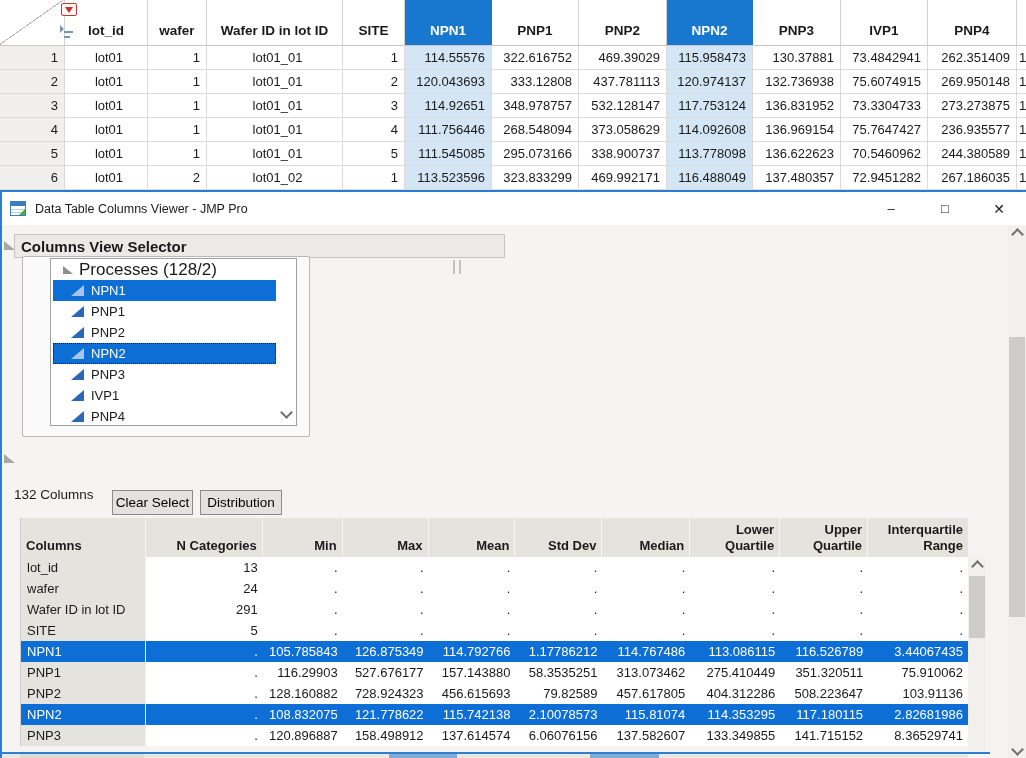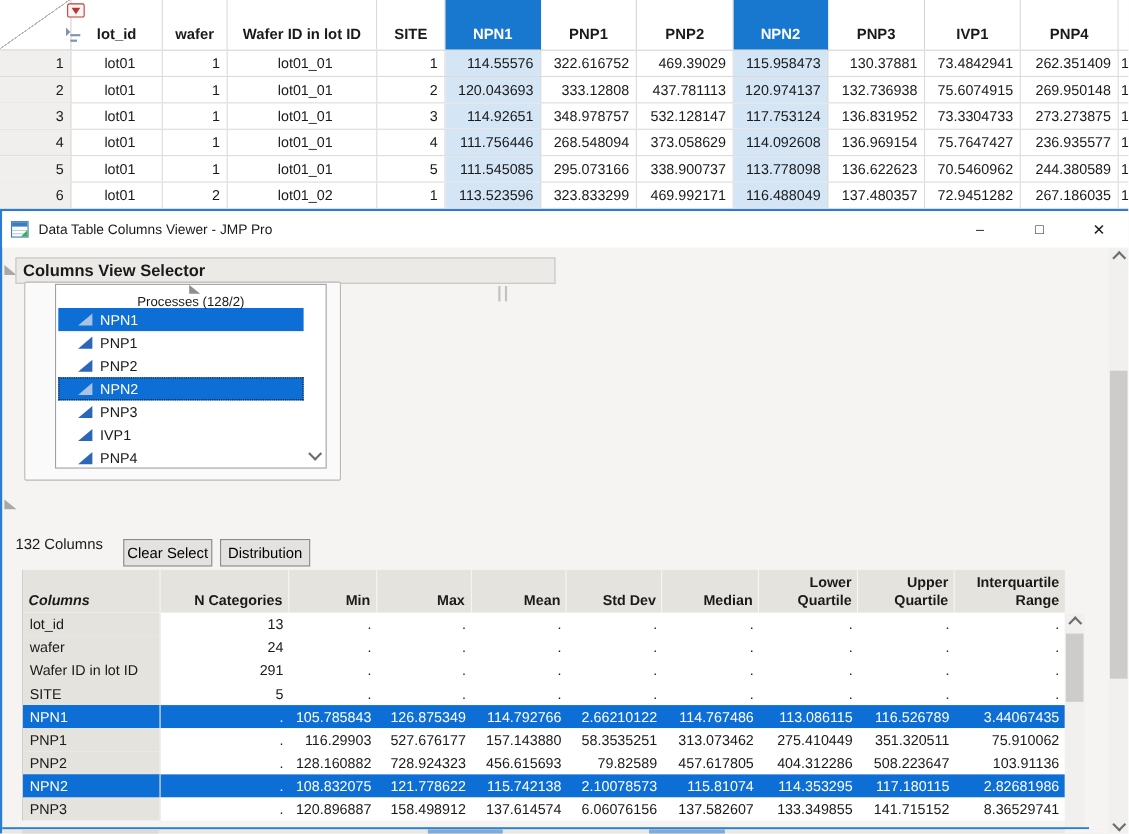--- a/index.html
+++ b/index.html
@@ -56,21 +56,21 @@
   .wbtns { margin-left:auto; display:flex; }
   .wbtn { width:54px; height:33px; display:flex; align-items:center; justify-content:center; font-size:13px; color:#1a1a1a; }
   .wbtn.close { font-size:14px; }
   
   .disc { position:absolute; width:0; height:0; border-bottom:9px solid #a8a8a6; border-right:11px solid transparent; }
   .sechead { position:absolute; height:24px; background:#eceae7; border:1px solid #c5c4c2; display:flex; align-items:center; }
   .sechead .label { font-weight:bold; font-size:15px; }
   
   .panel { position:absolute; left:20px; top:64px; width:288px; height:181px; background:#fbfafa; border:1px solid #b9b8b6; border-radius:2px; }
   .listbox { position:absolute; left:48px; top:66px; width:247px; height:168px; background:#fff; border:1px solid #a0a09e; overflow:hidden; }
-  .trow { height:21px; display:flex; align-items:center; font-size:12px; position:relative;flex-direction:column; }
+  .trow { height:21px; display:flex; align-items:center; font-size:17px; position:relative; }
   .trow .gdisc { width:0; height:0; border-bottom:8px solid #8f8f8d; border-right:10px solid transparent; margin-left:12px; margin-right:6px; }
   .titem { height:21px; width:223px; margin-left:2px; display:flex; align-items:center; font-size:13px; }
   .titem .tri { width:0; height:0; border-bottom:11px solid #2c66b8; border-left:13px solid transparent; margin-left:18px; margin-right:7px; }
   .titem.sel { background:#0d6ed6; color:#fff; }
   .titem.sel .tri { border-bottom-color:#a9c3e4; }
   .titem.focus { outline:1px dotted #111; outline-offset:-1px; }
   .chev { width:9px; height:9px; border-left:2px solid #6e6e6c; border-top:2px solid #6e6e6c; }
   .chev.up { transform:rotate(45deg); }
   .chev.down { transform:rotate(225deg); }
   .list-scroll-down { position:absolute; right:5px; bottom:8px; }
@@ -81,21 +81,21 @@
   .btn { position:absolute; top:298px; height:25px; background:#e4e2e0; border:1px solid #8b8a88; font-size:13.5px;
     display:flex; align-items:center; justify-content:center; font-family:"Liberation Sans",sans-serif; }
   .btn-clear { left:110px; width:81px; }
   .btn-dist { left:198px; width:82px; }
   
   .stats { position:absolute; left:18px; top:326px; width:948px; border-left:1px solid #cfcecc; }
   .st-head { display:flex; height:39px; background:#e5e3de; }
   .st-hwrap { display:contents; }
   .st-hcell { display:flex; align-items:flex-end; justify-content:flex-end; text-align:right;
     font-weight:bold; font-size:13px; line-height:1.22; padding:2px 5px 3px; border-right:1px solid #f7f6f4; }
-  .st-hwrap div:nth-of-type(1){width:125px; justify-content:flex-start; text-align:left;font-style:italic;}
+  .st-hwrap div:nth-of-type(1){width:125px; justify-content:flex-start; text-align:left;}
   .st-hwrap div:nth-of-type(2){width:117px} .st-hwrap div:nth-of-type(3){width:80px}
   .st-hwrap div:nth-of-type(4){width:86px}  .st-hwrap div:nth-of-type(5){width:87px}
   .st-hwrap div:nth-of-type(6){width:87px}  .st-hwrap div:nth-of-type(7){width:88px}
   .st-hwrap div:nth-of-type(8){width:90px}  .st-hwrap div:nth-of-type(9){width:88px}
   .st-hwrap div:nth-of-type(10){width:100px; border-right:none;}
   .srow { display:flex; height:21px; font-size:13px; background:#fff; }
   .scell { line-height:21px; overflow:hidden; white-space:nowrap; text-align:right; padding-right:5px; }
   .s0{width:125px; background:#e5e3de; text-align:left; padding-left:6px; border-right:1px solid #f0efed;}
   .s1{width:117px} .s2{width:80px} .s3{width:86px} .s4{width:87px} .s5{width:87px}
   .s6{width:88px}  .s7{width:90px} .s8{width:88px} .s9{width:100px}
@@ -410,21 +410,21 @@
             <div class="scell s8">.</div>
             <div class="scell s9">.</div>
           </div>
 
           <div class="srow sel">
             <div class="scell s0">NPN1</div>
             <div class="scell s1">.</div>
             <div class="scell s2">105.785843</div>
             <div class="scell s3">126.875349</div>
             <div class="scell s4">114.792766</div>
-            <div class="scell s5">2.66210122</div>
+            <div class="scell s5">1.17786212</div>
             <div class="scell s6">114.767486</div>
             <div class="scell s7">113.086115</div>
             <div class="scell s8">116.526789</div>
             <div class="scell s9">3.44067435</div>
           </div>
 
           <div class="srow">
             <div class="scell s0">PNP1</div>
             <div class="scell s1">.</div>
             <div class="scell s2">116.29903</div>

